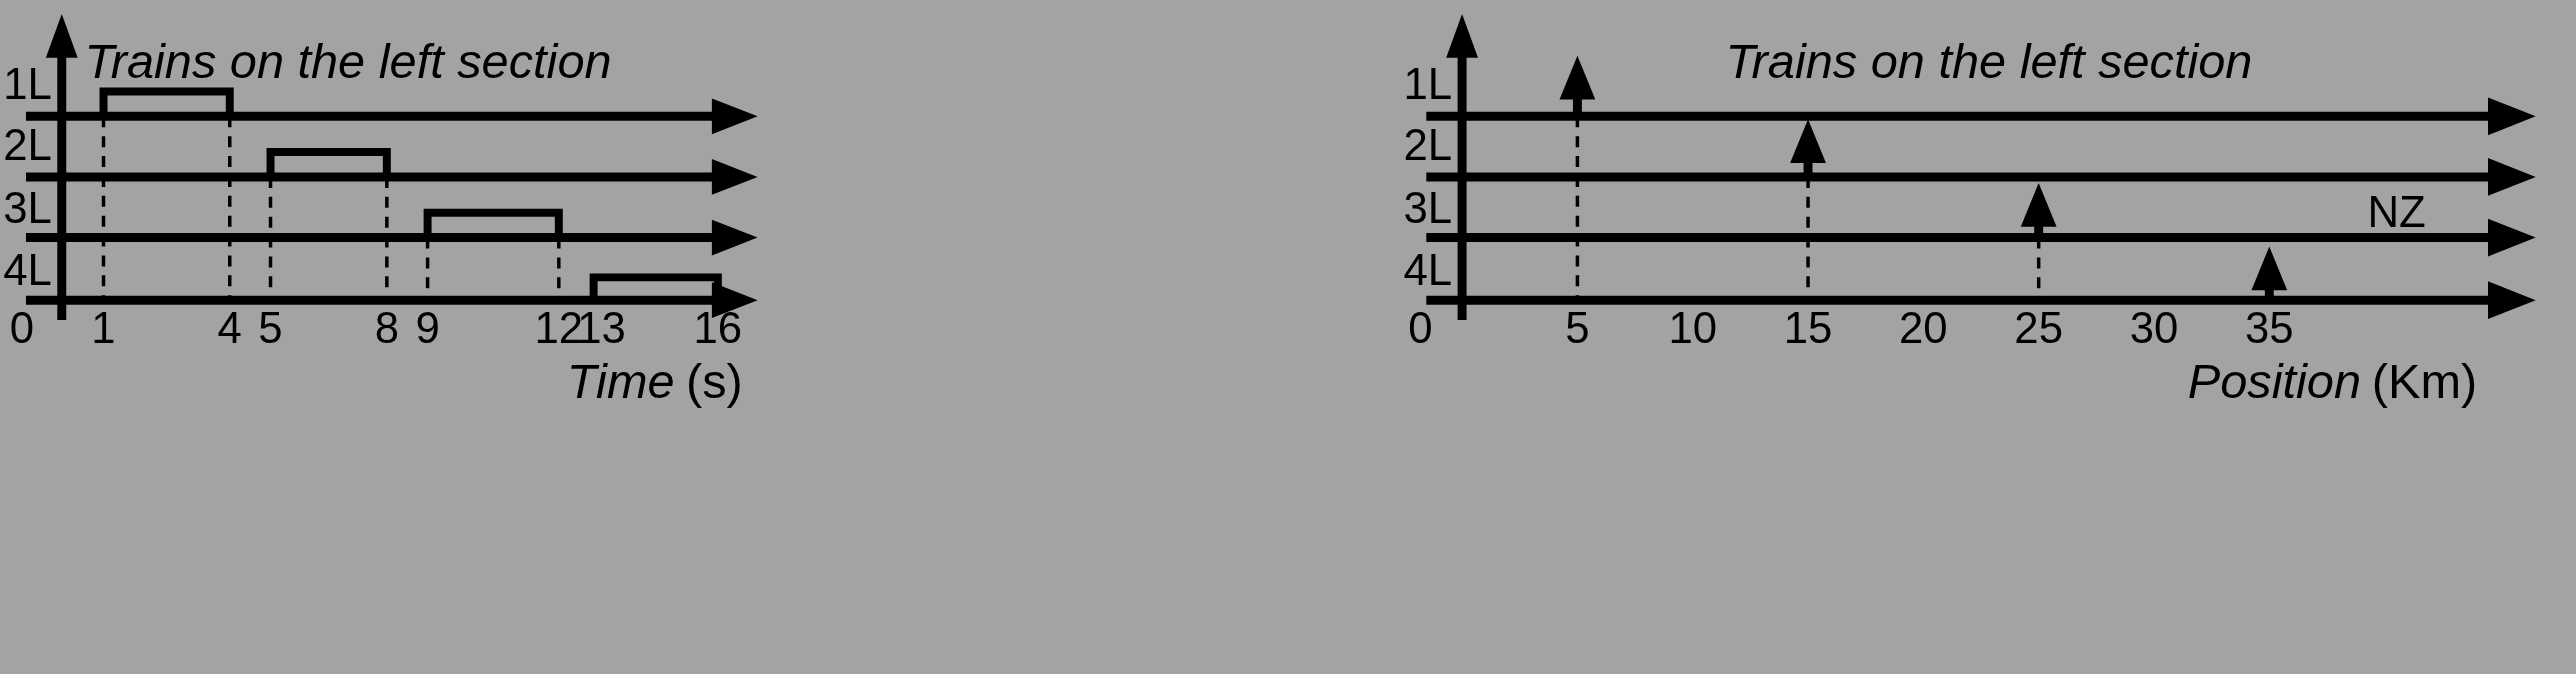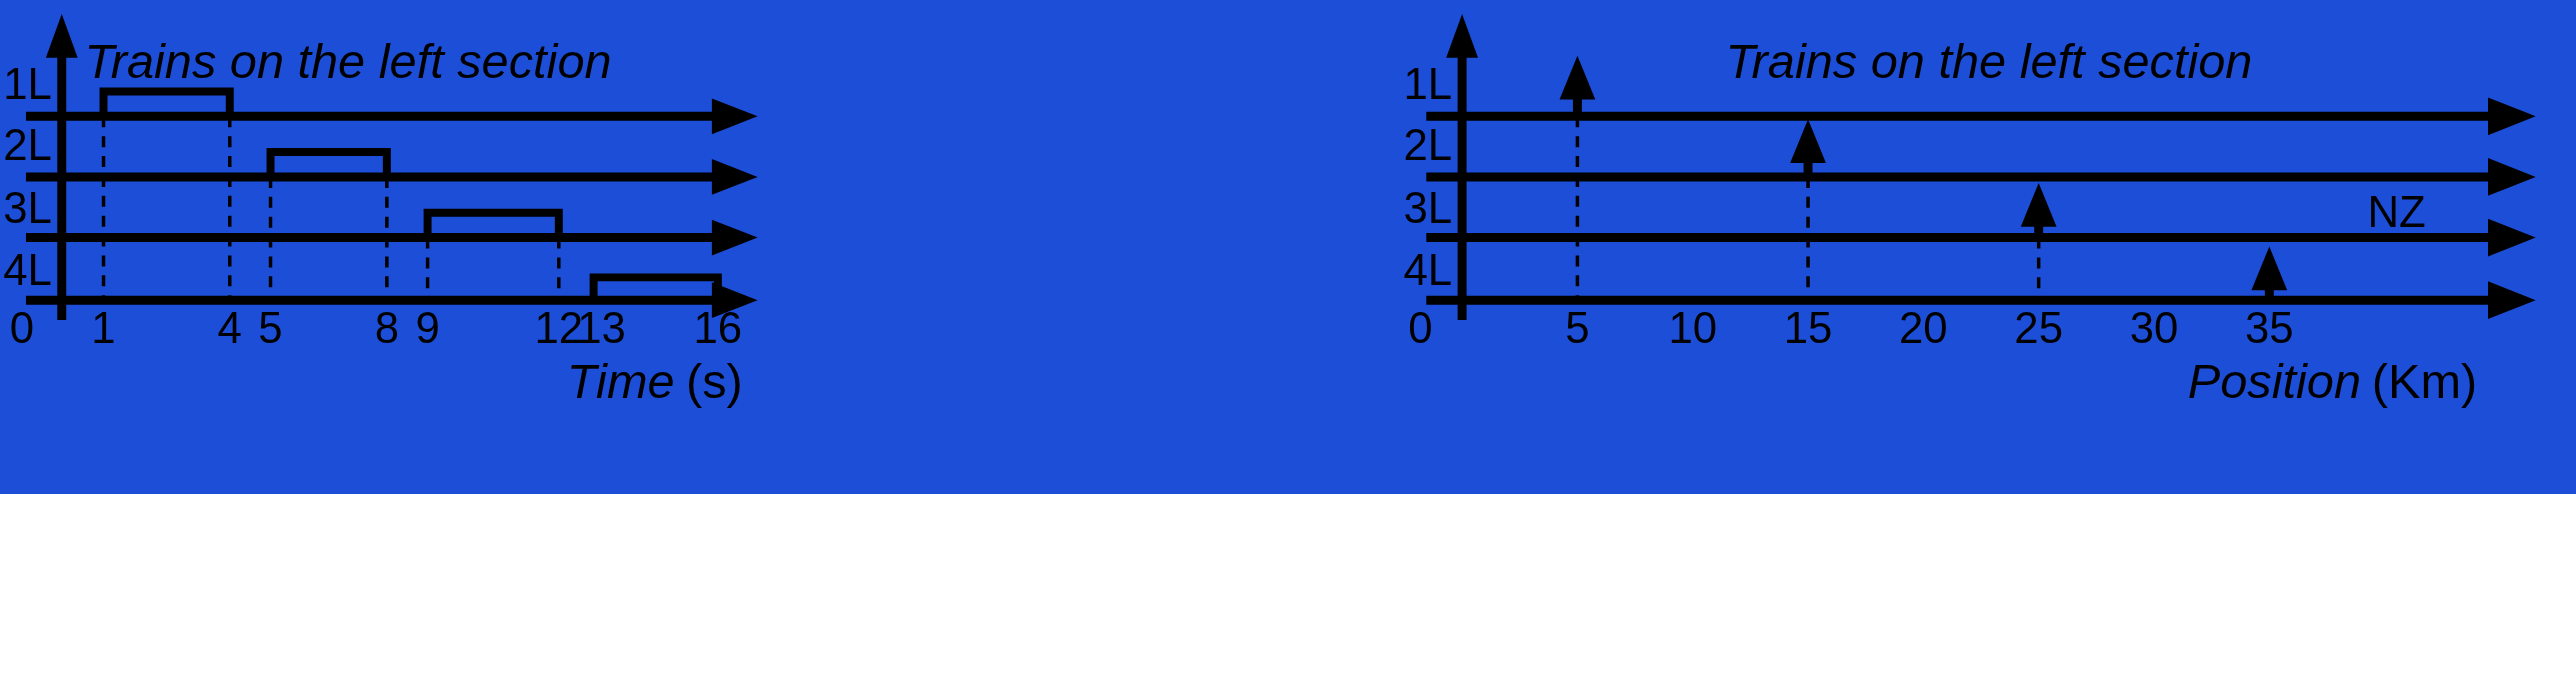--- a/index.html
+++ b/index.html
@@ -1,17 +1,17 @@
 <!DOCTYPE html>
 <html><head>
 <meta charset="utf-8">
 <style>
   html,body{margin:0;padding:0;background:#ffffff;}
   body{width:2576px;height:674px;font-family:"Liberation Sans",sans-serif;color:#000;overflow:hidden;}
-  .stage{position:relative;width:2576px;height:494px;background:#1d4ed8;}
+  .stage{position:relative;width:2576px;height:674px;background:#a3a3a3;}
   .panel{position:absolute;top:0;height:674px;}
   .panel-left{left:0;width:1392px;}
   .panel-right{left:1392px;width:1184px;}
   svg{display:block;}
 </style>
 </head>
 <body>
 
 <div class="stage">
 

